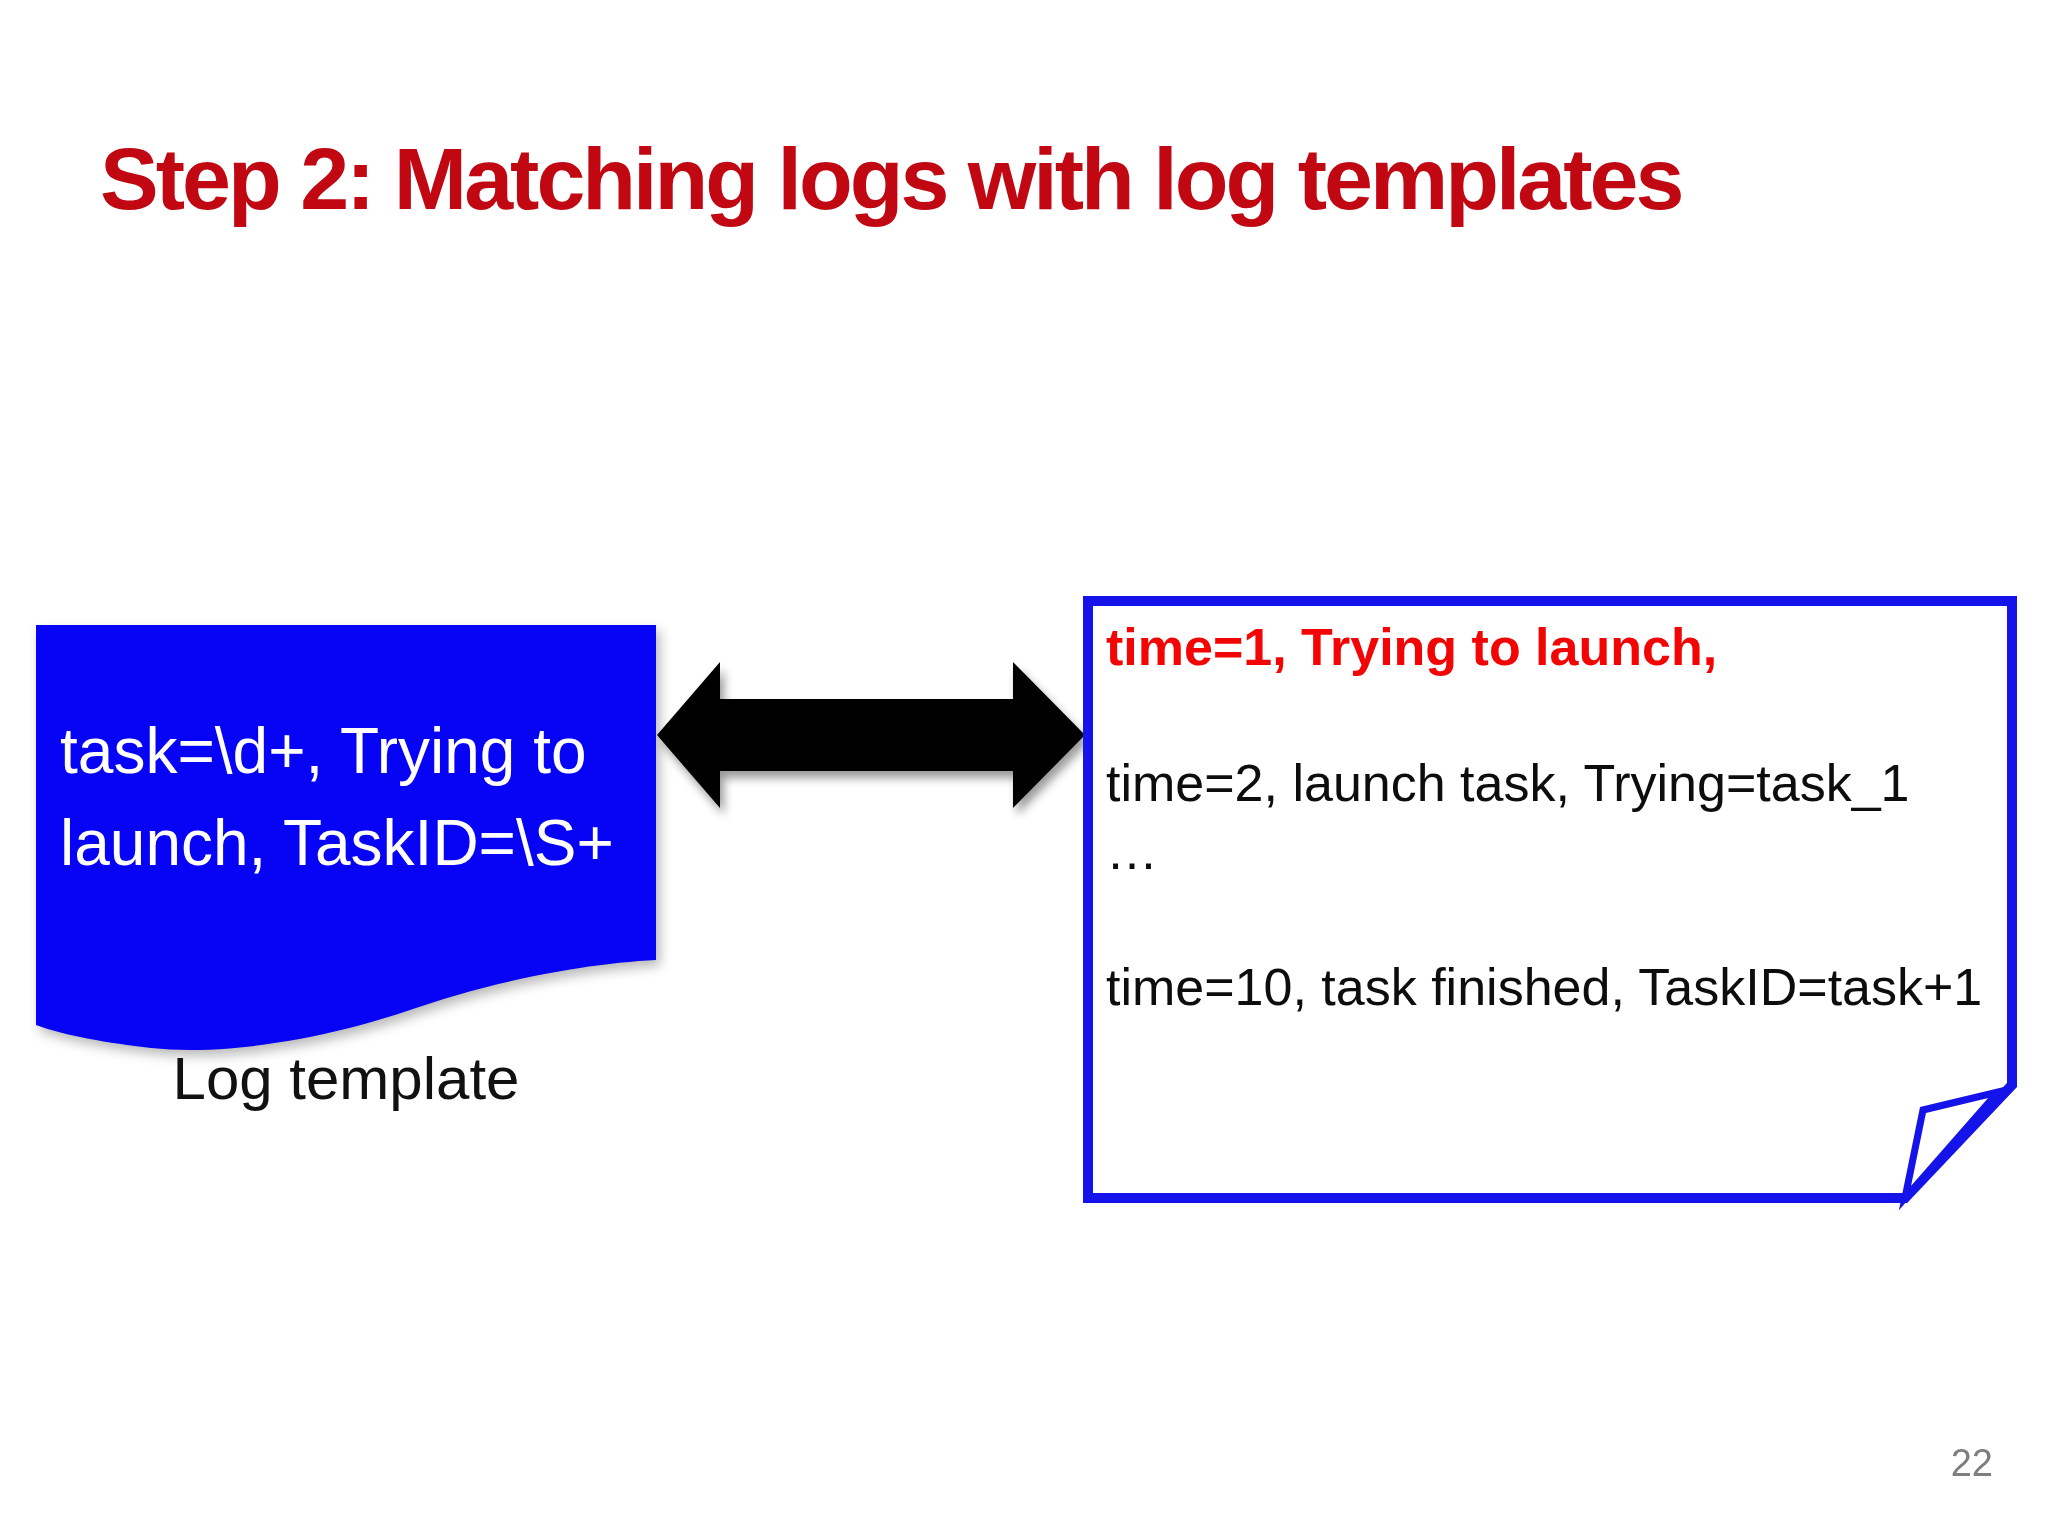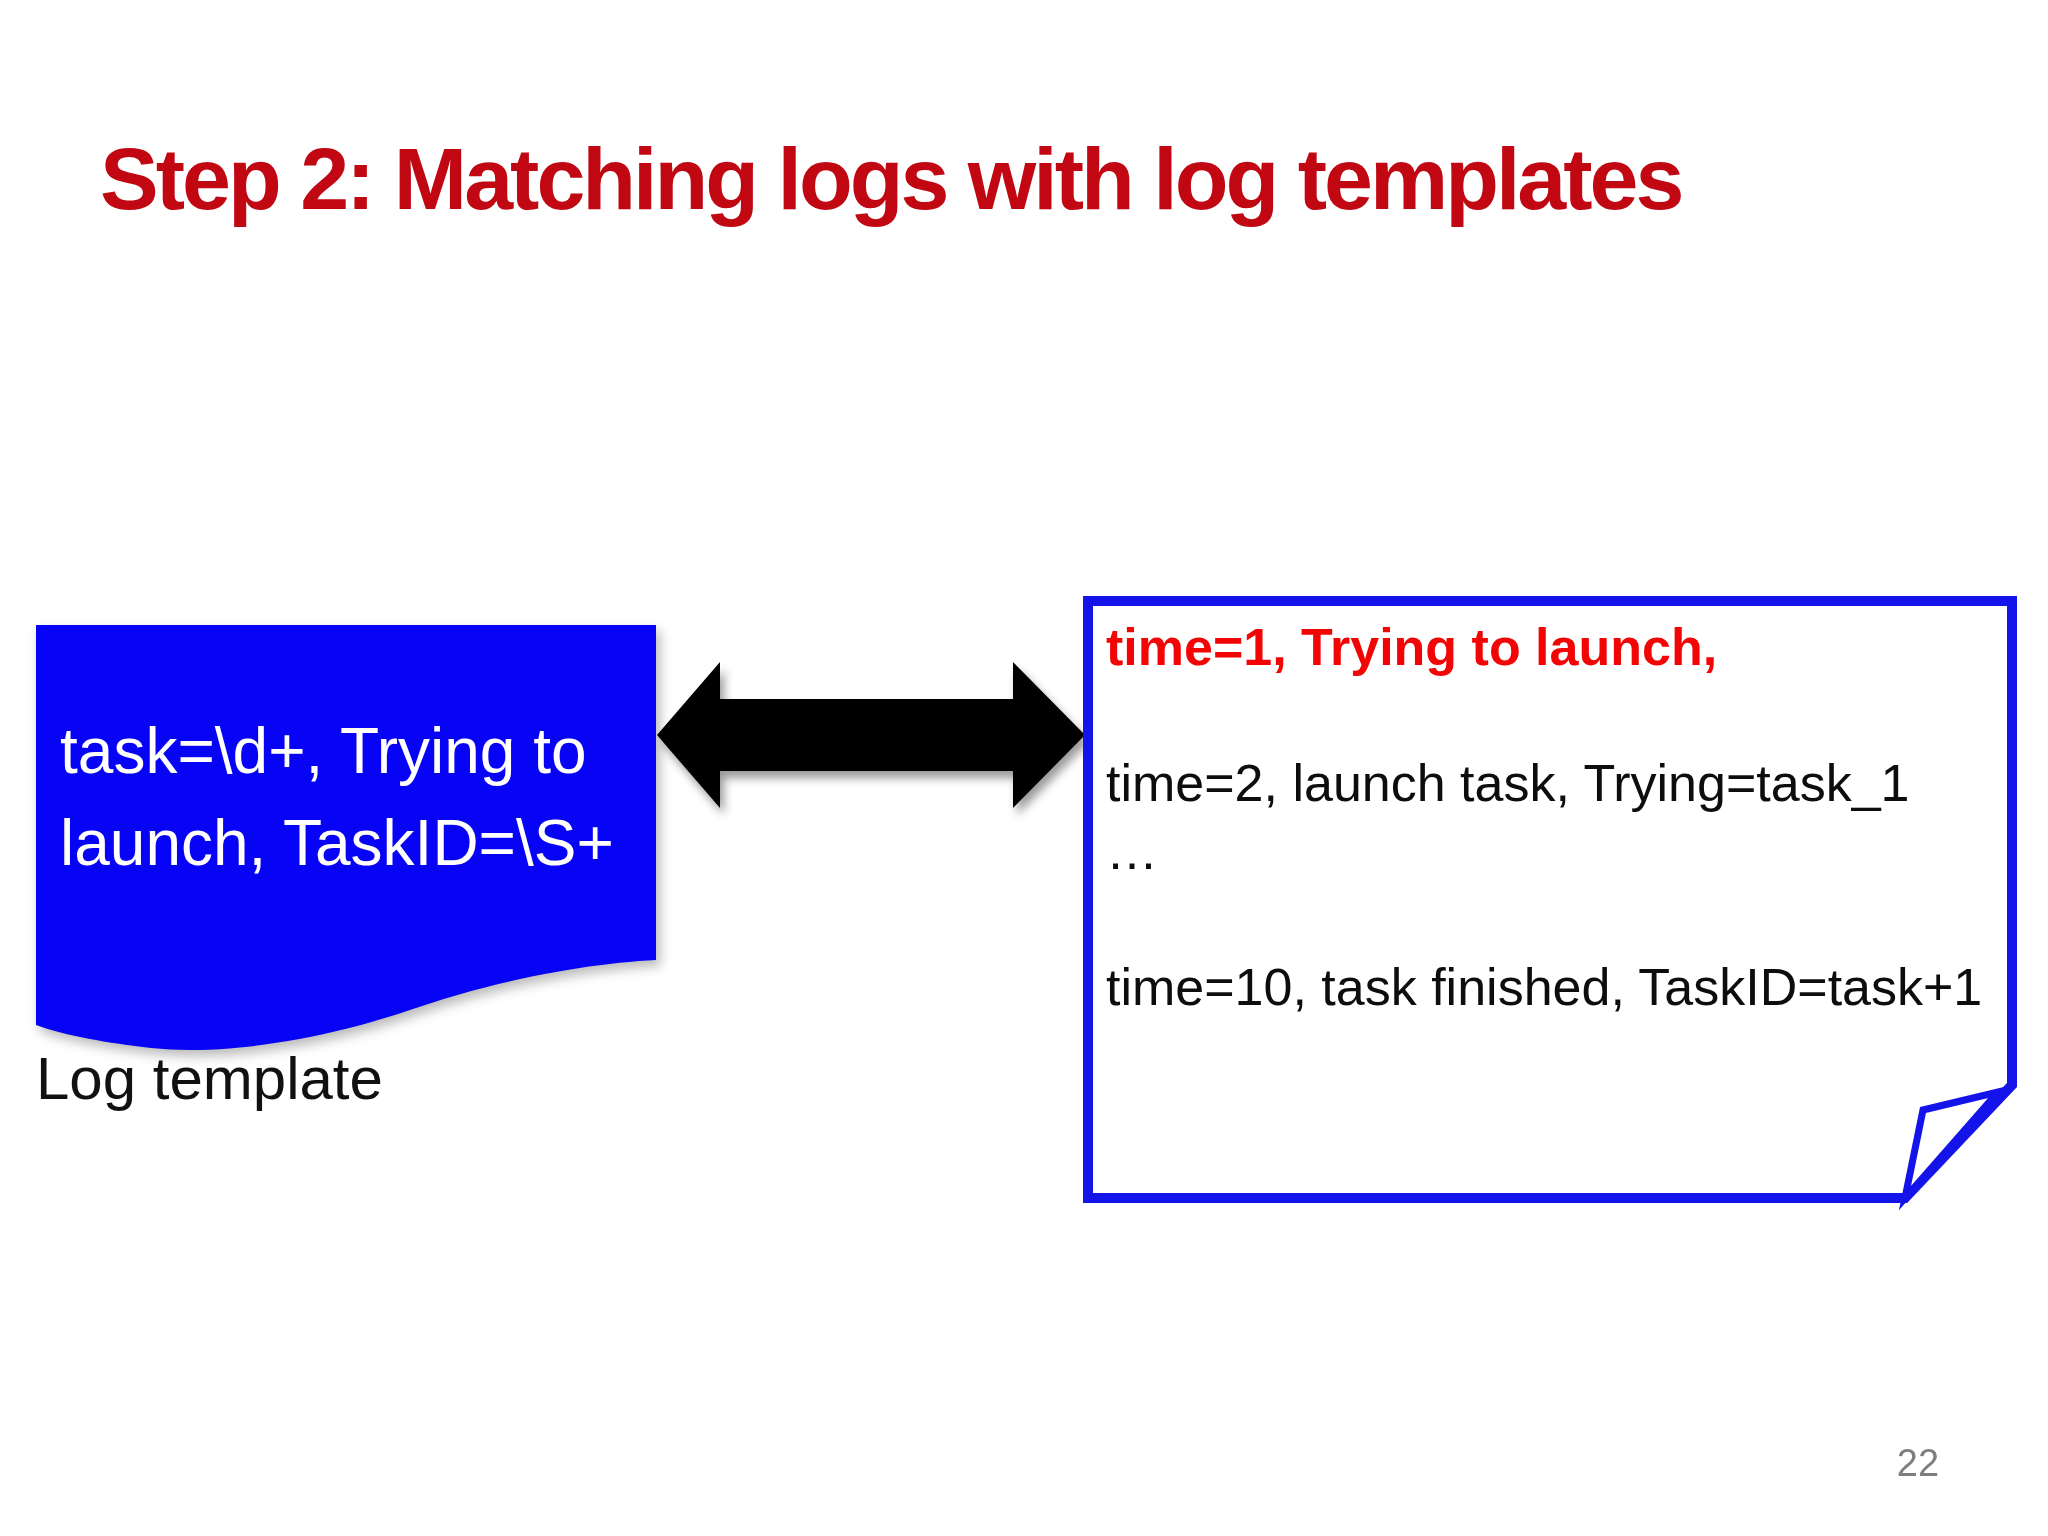--- a/index.html
+++ b/index.html
@@ -41,21 +41,21 @@
     font-size: 64px;
     line-height: 92px;
     color: #ffffff;
   }
 
   .template-label {
     position: absolute;
     left: 36px;
     top: 1044px;
     width: 620px;
-    text-align: left;
+    text-align: center;
     font-size: 60px;
     color: #111111;
   }
 
   .arrow-svg {
     position: absolute;
     left: 657px;
     top: 660px;
     width: 430px;
     height: 150px;
@@ -100,21 +100,21 @@
     text-align: center;
     font-size: 60px;
     color: #111111;
   }
 
   .page-number {
     position: absolute;
     left: 1843px;
     top: 1442px;
     width: 150px;
-    text-align: center;
+    text-align: right;
     font-size: 38px;
     color: #7e7e7e;
   }
 </style>
 </head>
 <body>
 
 <div class="slide">
 
   <div class="title">Step 2: Matching logs with log templates</div>

